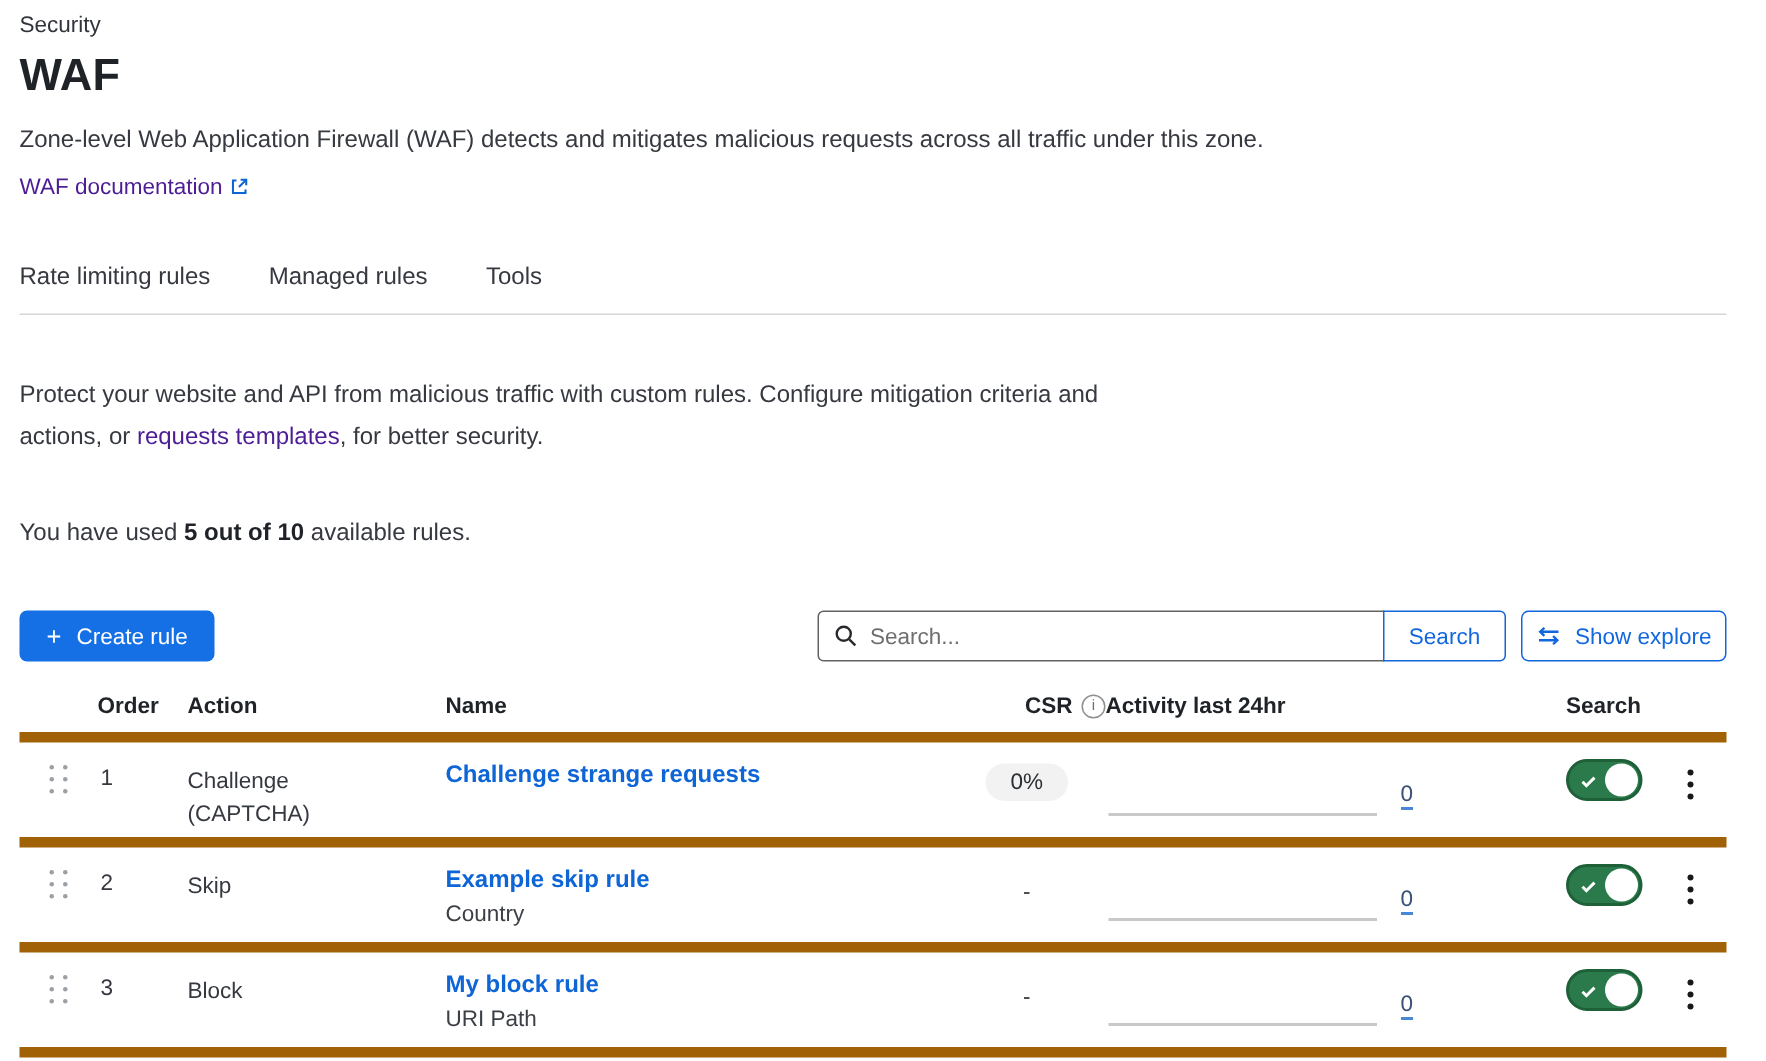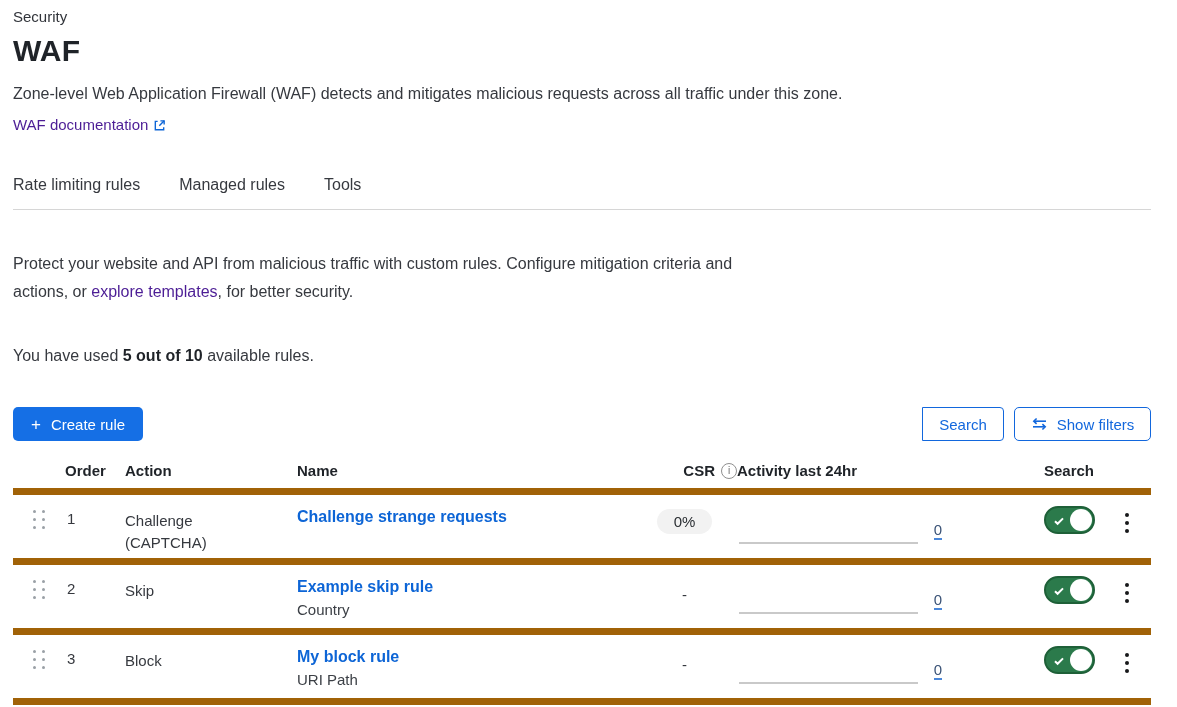--- a/index.html
+++ b/index.html
@@ -120,43 +120,52 @@
             <path d="M12 2 6.8 7.2"></path>
           </svg></span></a>
   </div>
 
   <div class="tabs">
     <div class="tab">Rate limiting rules</div>
     <div class="tab">Managed rules</div>
     <div class="tab">Tools</div>
   </div>
 
-  <p class="intro"><span>Protect your website and API from malicious traffic with custom rules. Configure mitigation criteria and actions, or </span><a class="link" style="font-size:16px">explore templates</a><span>, for better security.</span></p>
+  <p class="intro"><span>Protect your website and API from malicious traffic with custom rules. Configure mitigation criteria and actions, or </span><a class="link" style="font-size:16px">requests templates</a><span>, for better security.</span></p>
 
   <p class="usage"><span>You have used </span><b>5 out of 10</b><span> available rules.</span></p>
 
   <div class="toolbar">
     <button class="btn-primary">
       <span class="plus">+</span>
       <span>Create rule</span>
     </button>
     <div class="toolbar-right">
       <div class="search-group">
+        <div class="search-box">
+          <span style="display:inline-flex">
+              <svg width="16" height="16" viewBox="0 0 16 16" fill="none" stroke="#26282c" stroke-width="1.6">
+                <circle cx="6.5" cy="6.5" r="4.7"></circle>
+                <path d="m10.2 10.2 4 4"></path>
+              </svg>
+            </span>
+          <input type="text" placeholder="Search..." style="">
+        </div>
         <button class="btn-outline btn-search">Search</button>
       </div>
       <button class="btn-outline btn-filters">
         <span style="display:inline-flex">
             <svg width="17" height="14" viewBox="0 0 17 14" fill="none" stroke="#1267dd" stroke-width="1.6">
               <path d="M15 4.2H3"></path>
               <path d="M5.6 1.5 2.8 4.2l2.8 2.7"></path>
               <path d="M2 9.8h12"></path>
               <path d="m11.4 7.1 2.8 2.7-2.8 2.7"></path>
             </svg>
           </span>
-        <span>Show filters</span>
+        <span>Show explore</span>
       </button>
     </div>
   </div>
 
   <div class="table">
     <div class="thead">
       <div></div>
       <div>Order</div>
       <div>Action</div>
       <div>Name</div>

